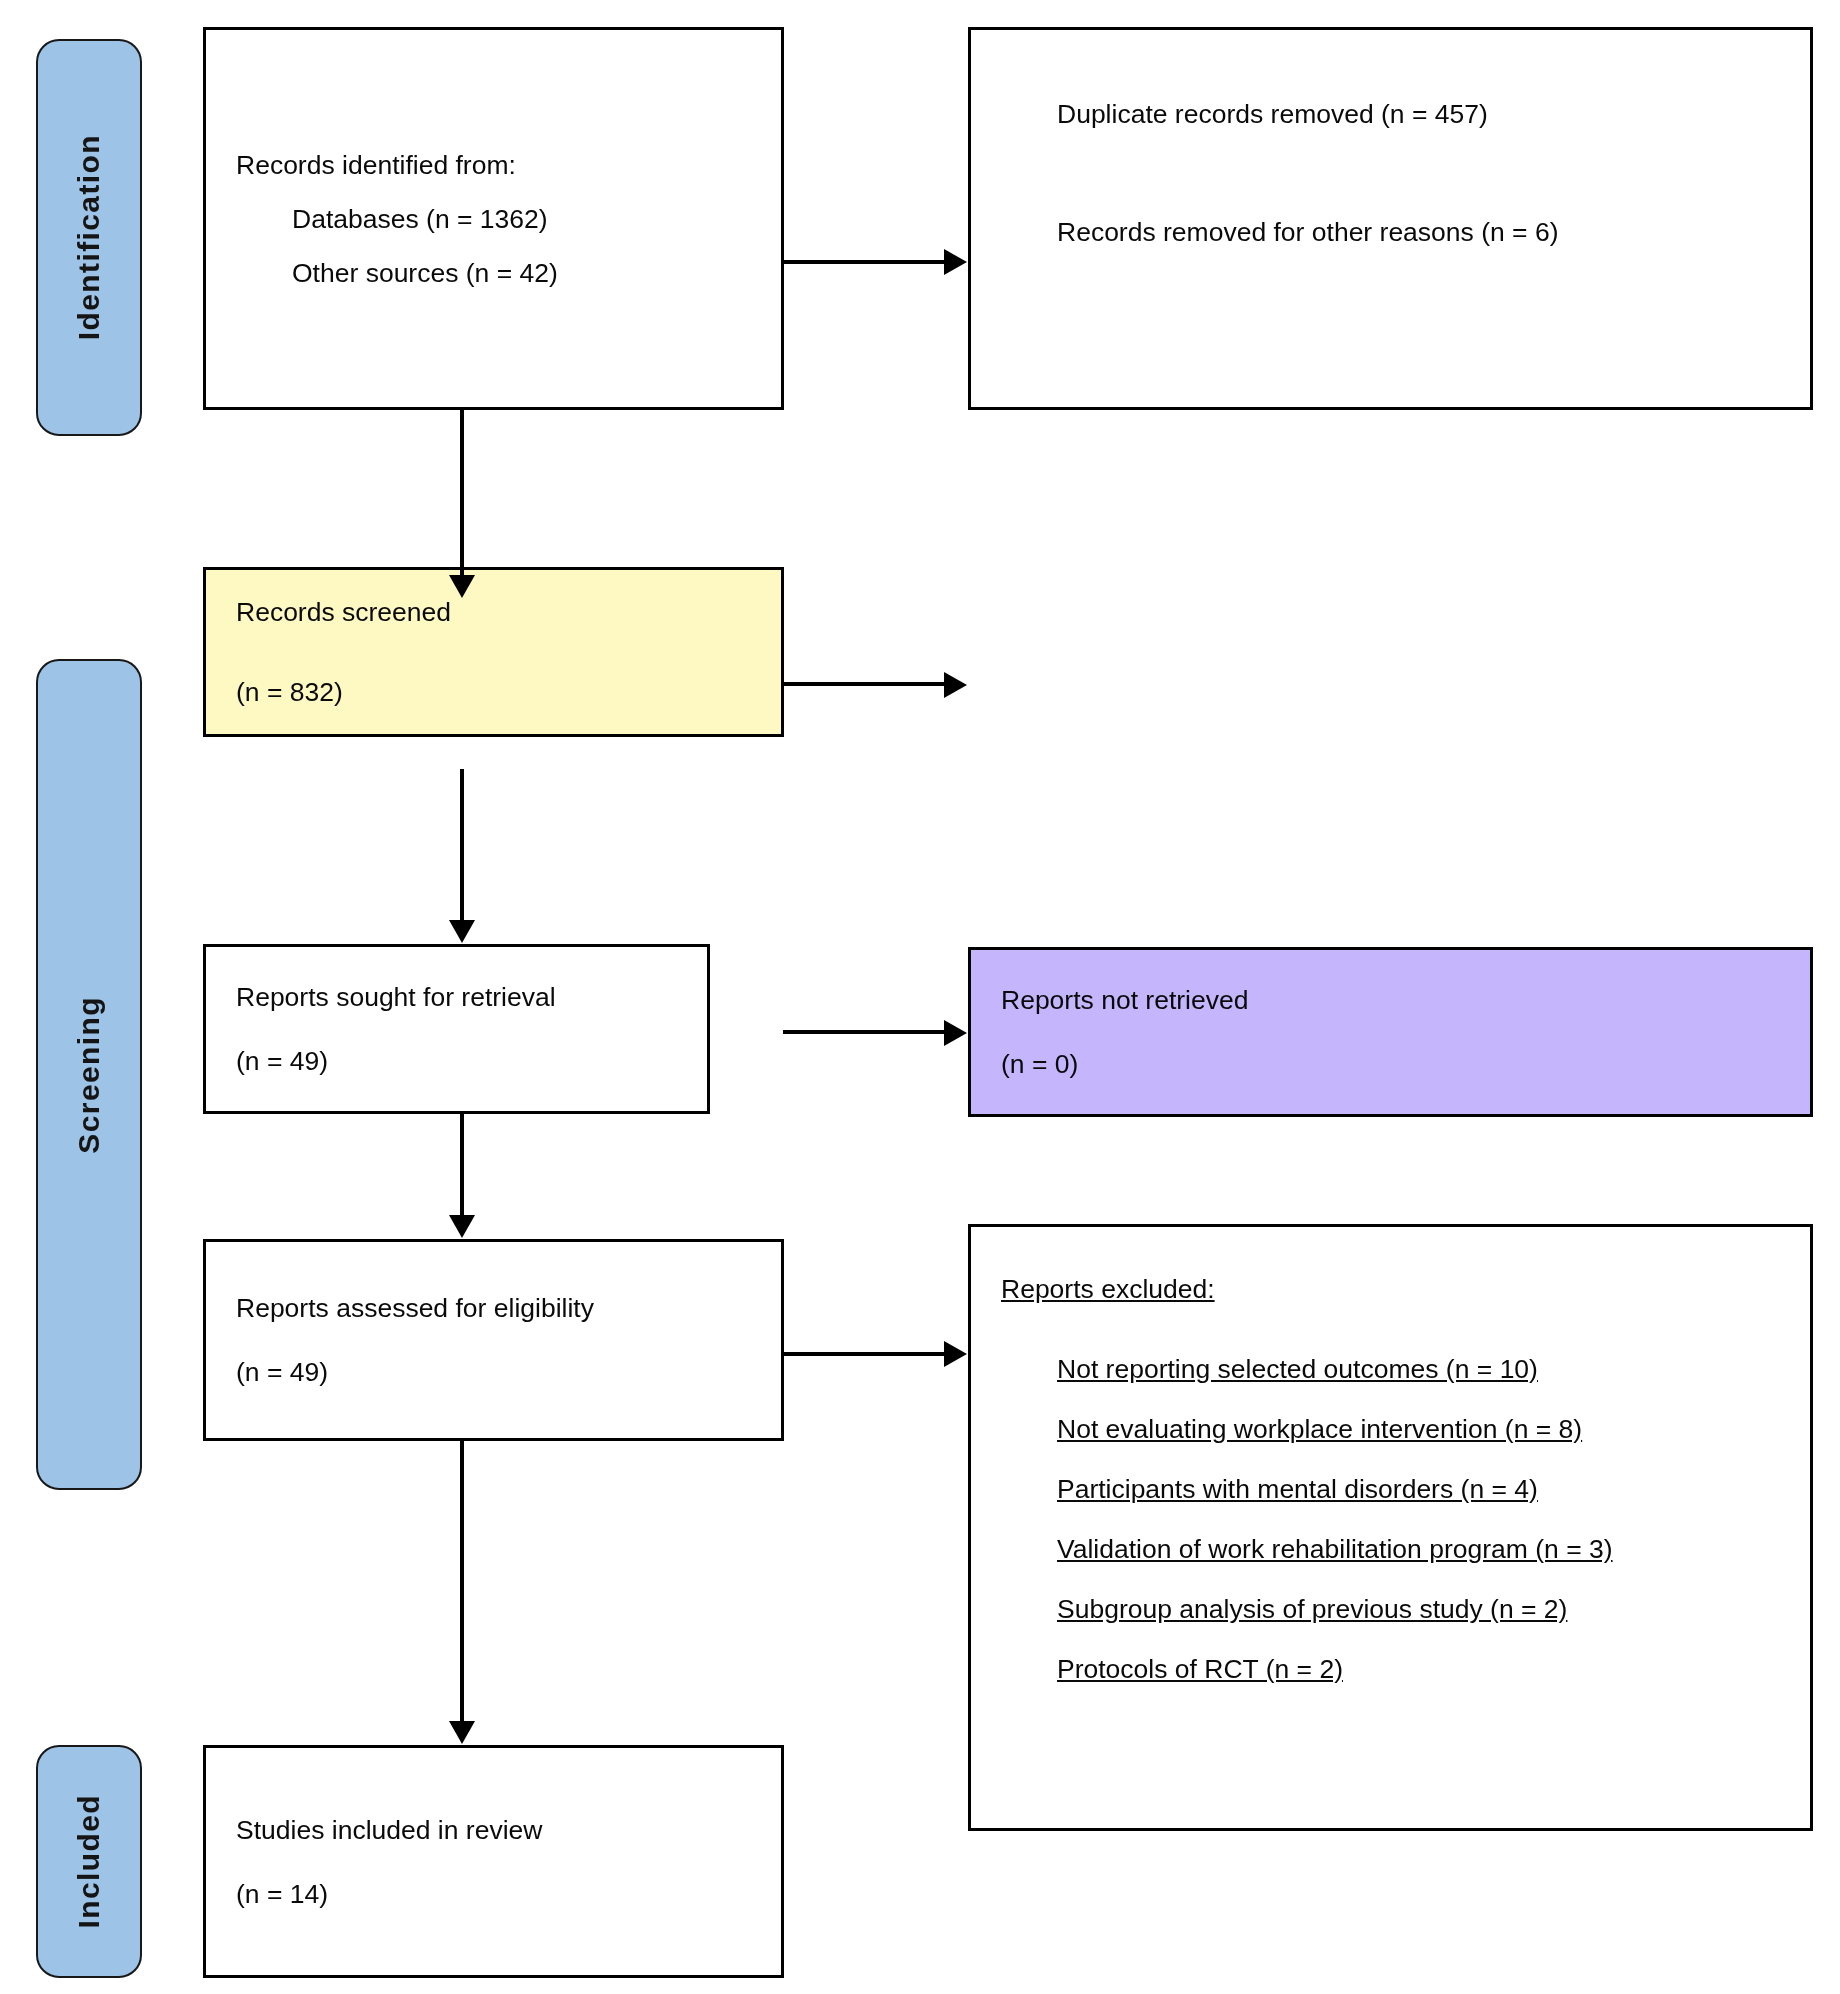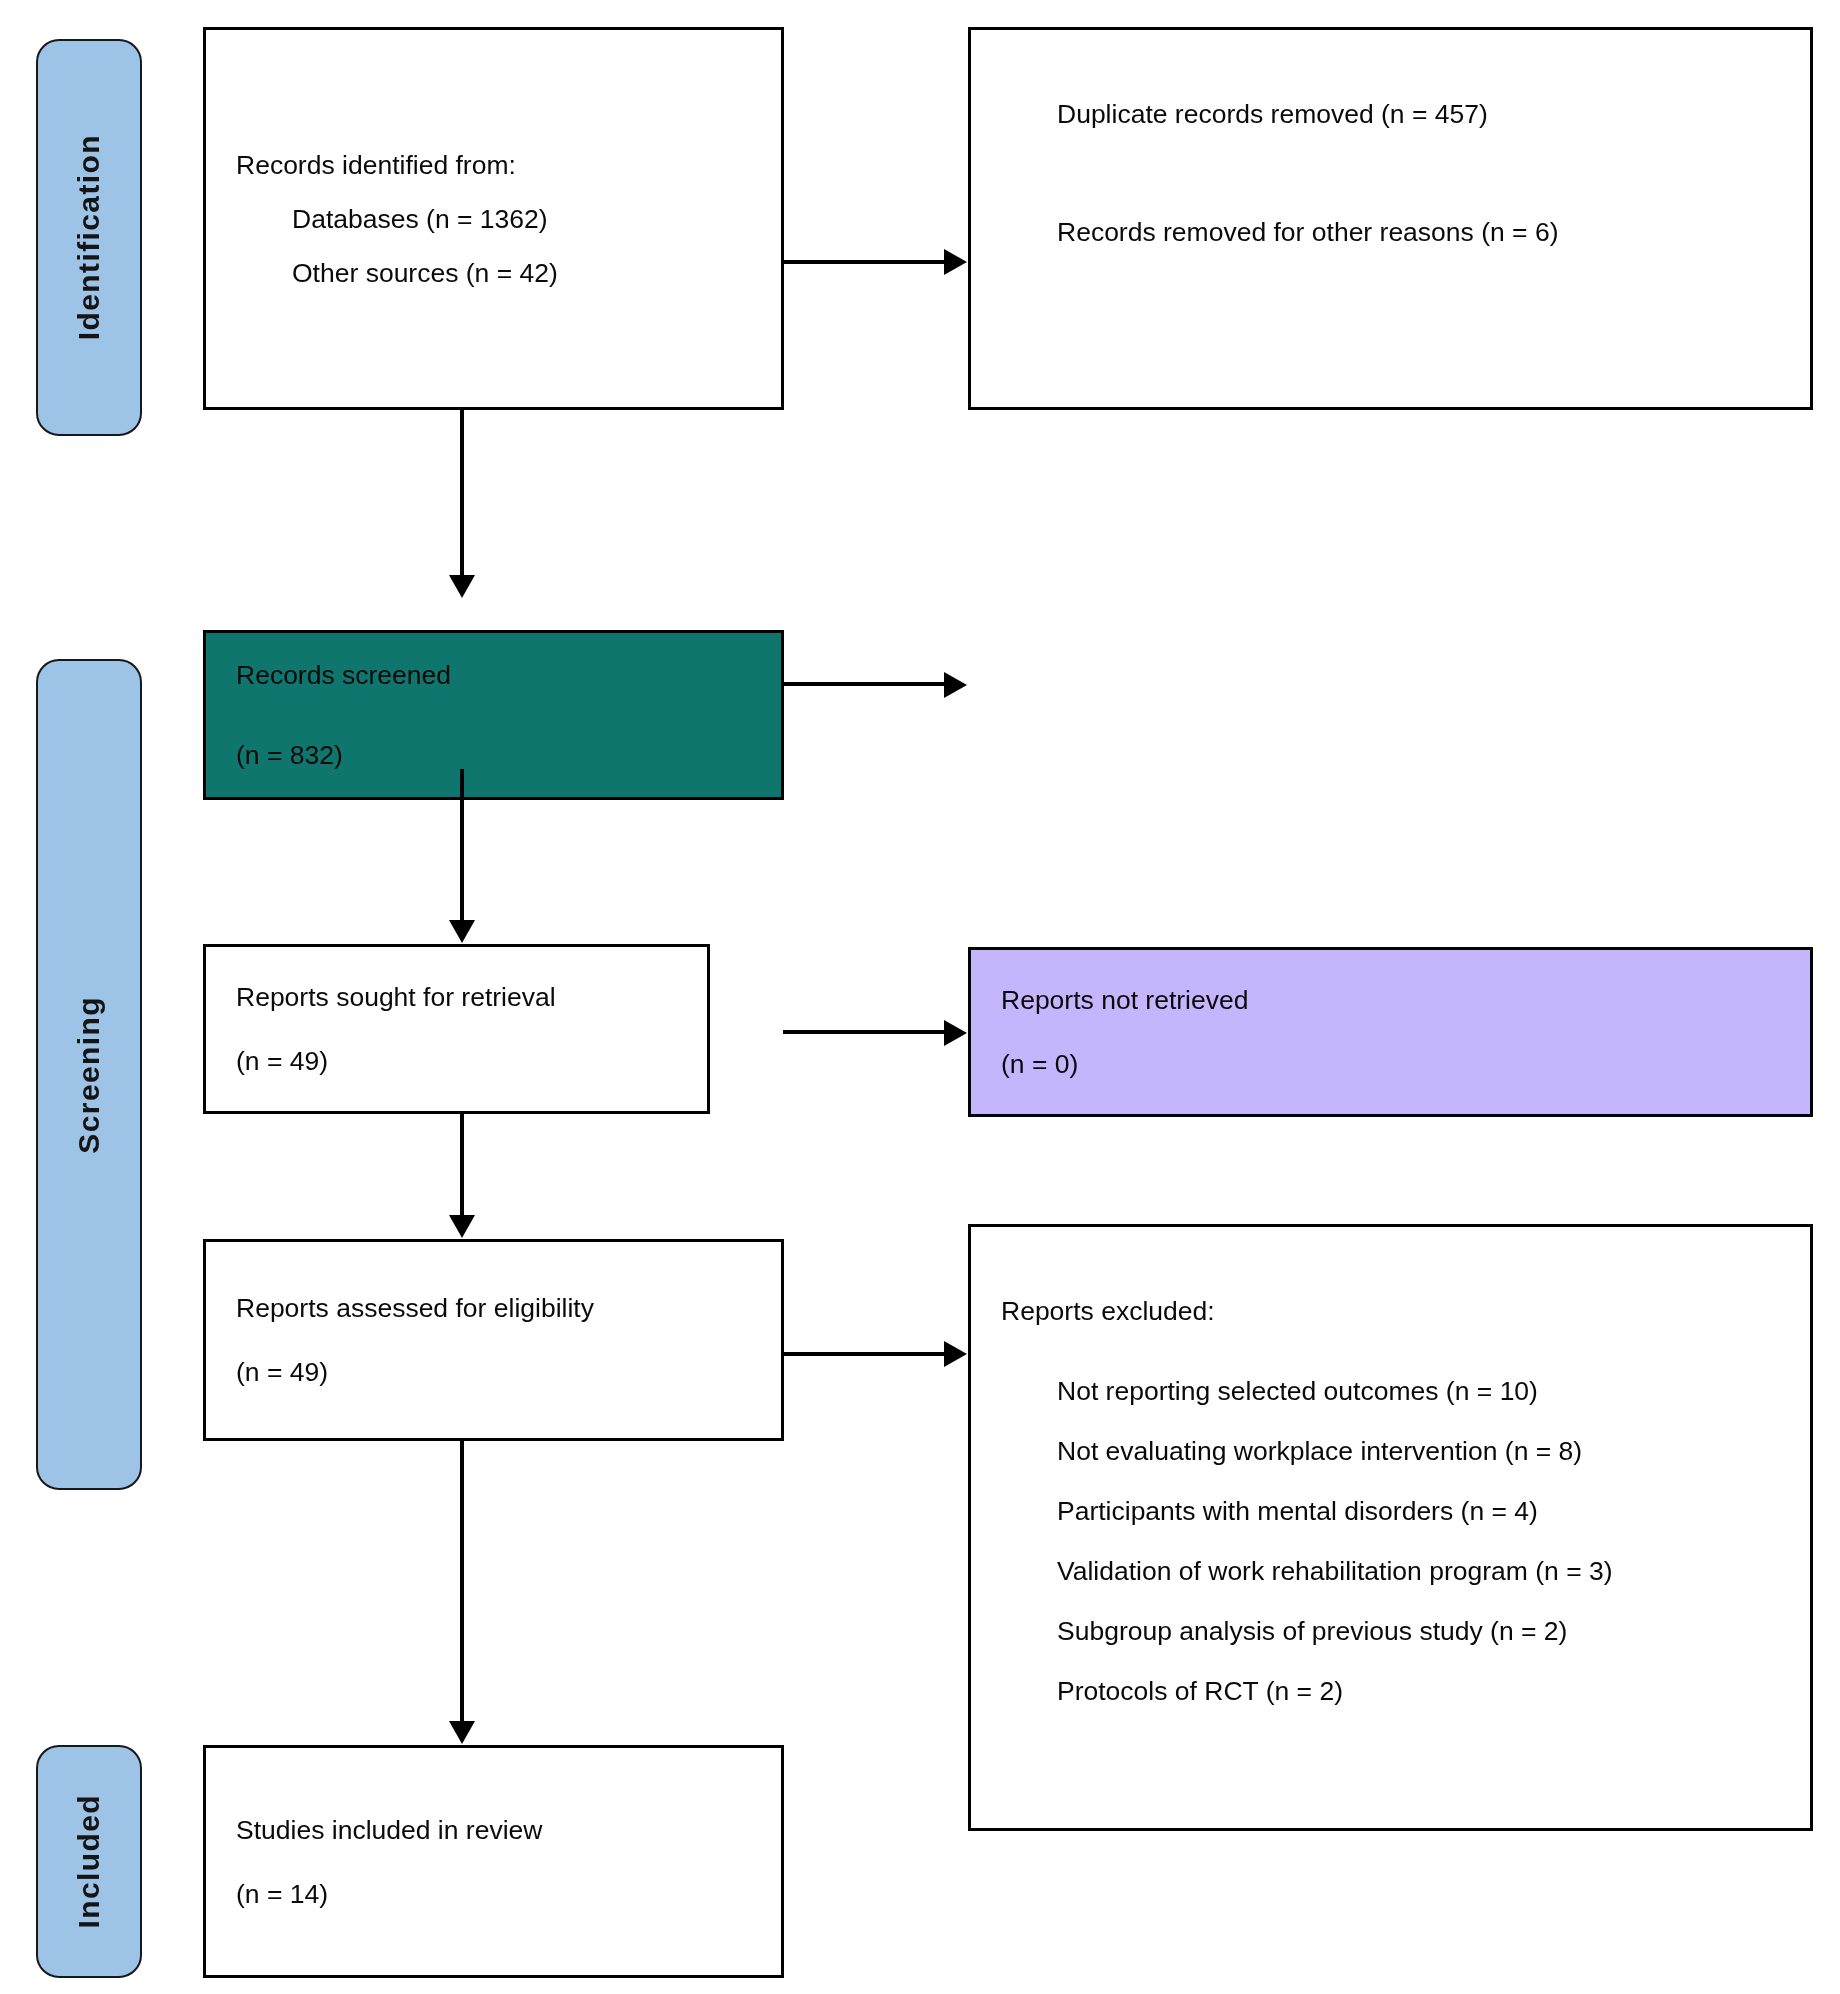--- a/index.html
+++ b/index.html
@@ -54,21 +54,21 @@
     margin: 0;
     font-size: 26.5px;
     line-height: 54px;
     white-space: nowrap;
   }
   .two-line p { line-height: 64px; }
   .indent { padding-left: 56px; }
   .top-align { justify-content: flex-start; }
   .box-removed { padding-top: 57px; }
   .box-removed .gap-top { margin-top: 64px; }
-  .box-big-excl { padding-top: 54px; }
+  .box-big-excl { padding-top: 32px; text-decoration: underline; }
   .box-big-excl p { line-height: 60px; }
   .box-big-excl .excl-title { margin-bottom: 20px; }
   
   .vshaft { position: absolute; width: 3.6px; background: #000; }
   .hshaft { position: absolute; height: 3.6px; background: #000; }
   .head-down {
     position: absolute; width: 0; height: 0;
     border-left: 13px solid transparent;
     border-right: 13px solid transparent;
     border-top: 23.6px solid #000;
@@ -99,21 +99,21 @@
     <p>Records identified from:</p>
     <p class="indent">Databases (n = 1362)</p>
     <p class="indent">Other sources (n = 42)</p>
   </div>
 
   <div class="node top-align box-removed" style="left: 968px; top: 27px; width: 845px; height: 383px; background: rgb(255, 255, 255); border-color: rgb(0, 0, 0);">
     <p class="indent">Duplicate records removed (n = 457)</p>
     <p class="indent gap-top">Records removed for other reasons (n = 6)</p>
   </div>
 
-  <div class="node two-line" style="left: 203px; top: 630px; width: 581px; height: 170px; background: #0f766e; border-color: rgb(0, 0, 0); gap: 16px;">
+  <div class="node two-line" style="left: 203px; top: 567px; width: 581px; height: 170px; background: #fef9c3; border-color: rgb(0, 0, 0); gap: 16px;">
     <p>Records screened</p>
     <p>(n = 832)</p>
   </div>
 
 
   <div class="node two-line" style="left: 203px; top: 944px; width: 507px; height: 170px; background: rgb(255, 255, 255); border-color: rgb(0, 0, 0);">
     <p>Reports sought for retrieval</p>
     <p>(n = 49)</p>
   </div>
 

